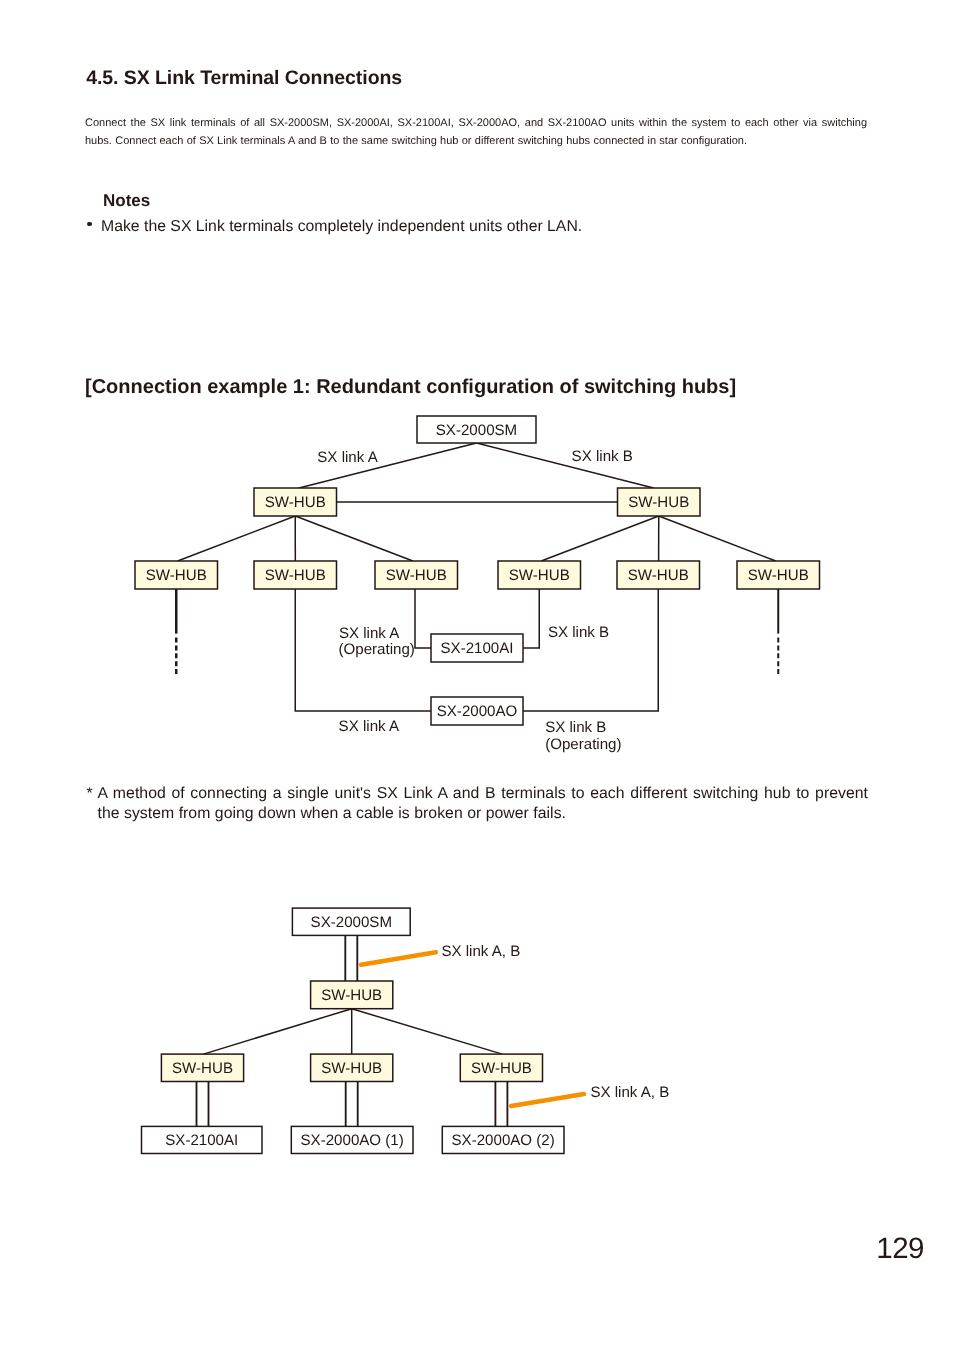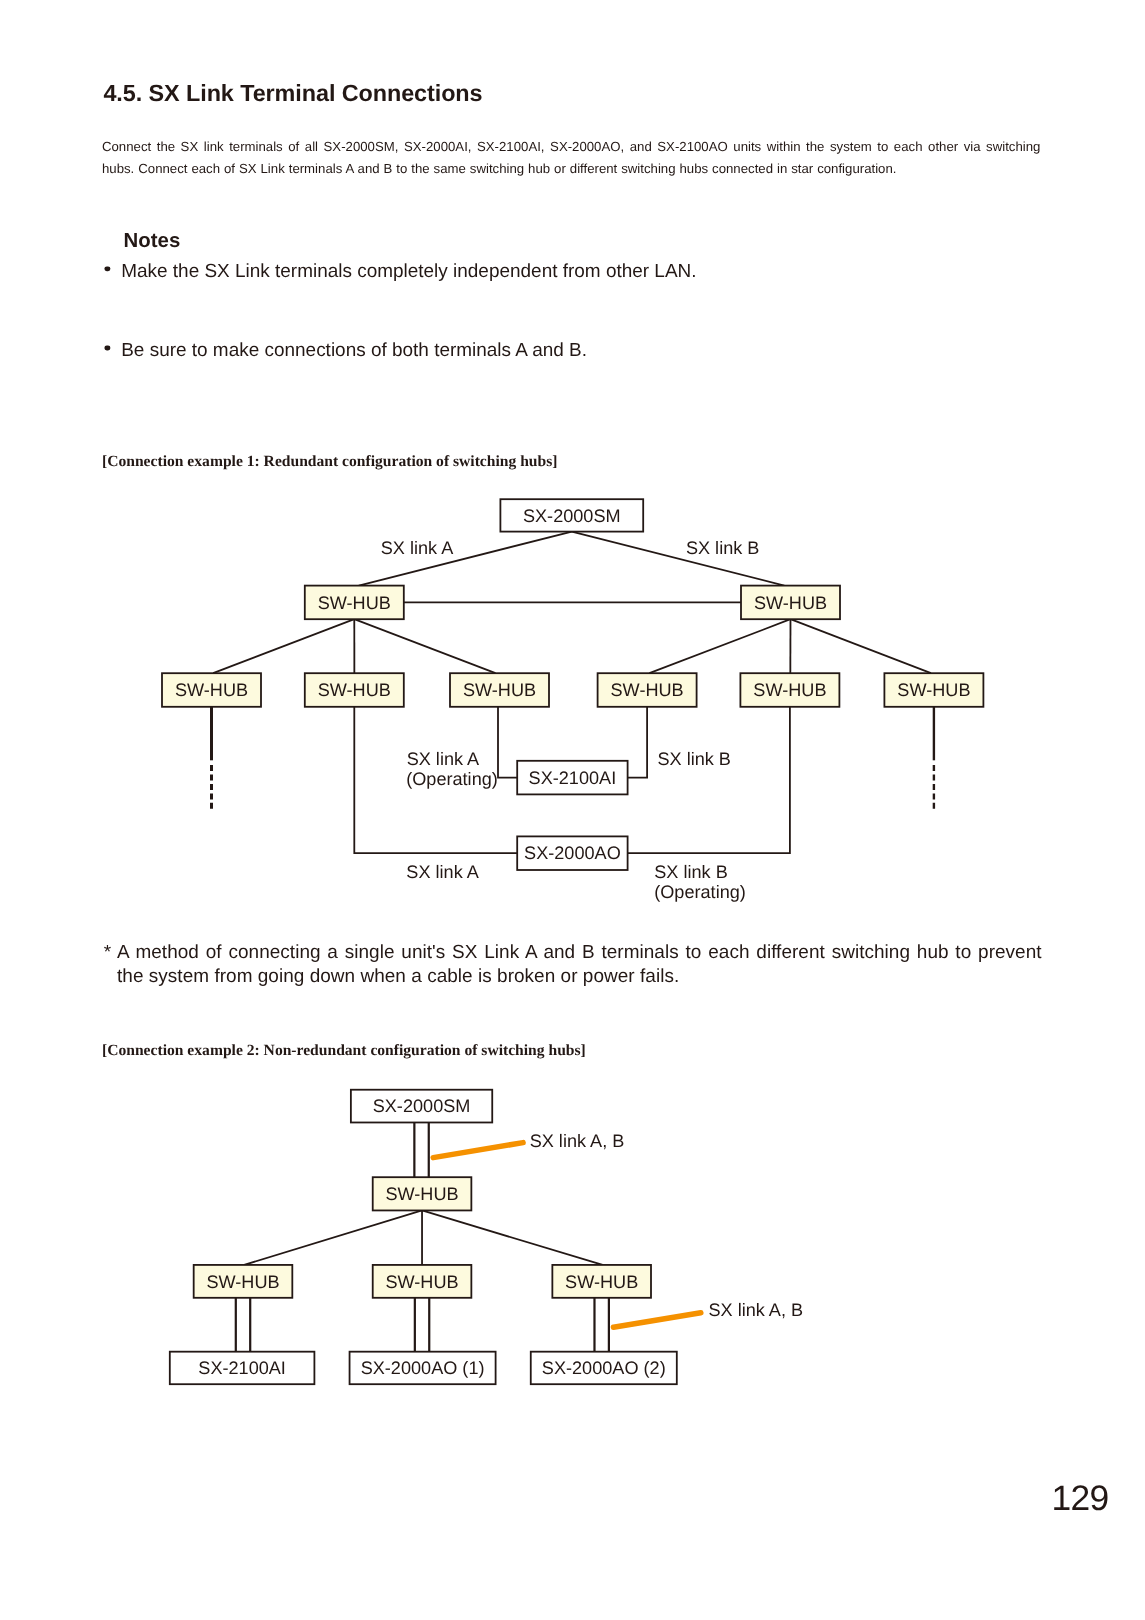--- a/index.html
+++ b/index.html
@@ -8,43 +8,39 @@
   .abs{position:absolute;}
   .h-sec{left:86.2px;top:67px;font-size:19.5px;font-weight:bold;letter-spacing:-0.07px;}
   .para{left:85px;width:782px;font-size:11px;line-height:18px;text-align:justify;text-justify:inter-word;word-spacing:0.25px;}
   
   .notes-title{left:103px;font-size:17px;font-weight:bold;}
   .note{position:absolute;font-size:15.8px;line-height:21.3px;}
   .note .bullet{position:absolute;left:1px;top:6.2px;width:4.6px;height:4.6px;border-radius:50%;background:#231815;font-size:0;line-height:0;overflow:hidden;color:transparent;}
   .note .txt{display:block;margin-left:15px;text-align:justify;}
   .note .fnmark{position:absolute;left:0.5px;top:0;font-size:15.8px;}
   .note .fntxt{margin-left:11.5px;text-align:justify;}
-  .exheading{left:85px;font-size:13px;font-weight:bold;font-family:Liberation Serif, serif;}
+  .exheading{left:85px;font-size:20px;font-weight:bold;}
   .pageno{position:absolute;left:876.3px;top:1232px;font-size:29.5px;letter-spacing:-0.55px;}
   svg.diagram{position:absolute;left:0;top:0;}
   .dtext{font-family:"Liberation Sans",sans-serif;font-size:15.1px;fill:#231815;}
 </style>
 </head>
 <body>
 
 <div class="page">
 
   <div class="abs h-sec">4.5. SX Link Terminal Connections</div>
 
   <div class="abs para" style="top:114px;">Connect the SX link terminals of all SX-2000SM, SX-2000AI, SX-2100AI, SX-2000AO, and SX-2100AO units within the system to each other via switching hubs. Connect each of SX Link terminals A and B to the same switching hub or different switching hubs connected in star configuration.</div>
 
   <div class="abs notes-title" style="top:191.3px;">Notes</div>
 
   <div class="note" style="left:86px;top:215.5px;width:781px;">
     <span class="bullet">·</span>
-    <span class="txt">Make the SX Link terminals completely independent from other LAN.</span>
-  </div>
-  <div class="note" style="left:86px;top:281.5px;width:781px;">
-    <span class="bullet">·</span>
-    <span class="txt">Be sure to make connections of both terminals A and B.</span>
+    <span class="txt">Make the SX Link terminals completely independent units other LAN.</span>
   </div>
 
   <div class="abs exheading" style="top:375.5px;">[Connection example 1: Redundant configuration of switching hubs]</div>
 
   <svg class="diagram" id="diagram1" width="954" height="1350">
       <line x1="476.5" y1="443" x2="299" y2="488" stroke="#231815" stroke-width="1.5"></line>
       <line x1="476.5" y1="443" x2="653.6" y2="488" stroke="#231815" stroke-width="1.5"></line>
       <line x1="336.5" y1="502" x2="617.5" y2="502" stroke="#231815" stroke-width="1.5"></line>
       <line x1="295.25" y1="516" x2="177.6" y2="561" stroke="#231815" stroke-width="1.5"></line>
       <line x1="295.25" y1="516" x2="295.3" y2="561" stroke="#231815" stroke-width="1.5"></line>
@@ -112,21 +108,20 @@
       <text x="338.6" y="731.3" class="dtext" text-anchor="start">SX link A</text>
       <text x="545.2" y="731.6" class="dtext" text-anchor="start">SX link B</text>
       <text x="545.2" y="748.5" class="dtext" text-anchor="start">(Operating)</text>
     </svg>
 
   <div class="note" style="left:86px;top:784.2px;width:782px;letter-spacing:0.035px;line-height:19.8px;">
     <span class="fnmark">*</span>
     <span class="txt fntxt">A method of connecting a single unit's SX Link A and B terminals to each different switching hub to prevent the system from going down when a cable is broken or power fails.</span>
   </div>
 
-  <div class="abs exheading" style="top:867.1px;">[Connection example 2: Non-redundant configuration of switching hubs]</div>
 
   <svg class="diagram" id="diagram2" width="954" height="1350">
       <line x1="345.29999999999995" y1="935.4" x2="345.29999999999995" y2="981" stroke="#231815" stroke-width="1.85"></line>
       <line x1="357.29999999999995" y1="935.4" x2="357.29999999999995" y2="981" stroke="#231815" stroke-width="1.85"></line>
       <line x1="351.70000000000005" y1="1008.7" x2="203.5" y2="1054.1" stroke="#231815" stroke-width="1.5"></line>
       <line x1="351.70000000000005" y1="1008.7" x2="351.7" y2="1054.1" stroke="#231815" stroke-width="1.5"></line>
       <line x1="351.70000000000005" y1="1008.7" x2="502.2" y2="1054.1" stroke="#231815" stroke-width="1.5"></line>
       <line x1="196.5" y1="1081.5" x2="196.5" y2="1126.4" stroke="#231815" stroke-width="1.85"></line>
       <line x1="208.5" y1="1081.5" x2="208.5" y2="1126.4" stroke="#231815" stroke-width="1.85"></line>
       <line x1="345.70000000000005" y1="1081.5" x2="345.70000000000005" y2="1126.4" stroke="#231815" stroke-width="1.85"></line>

